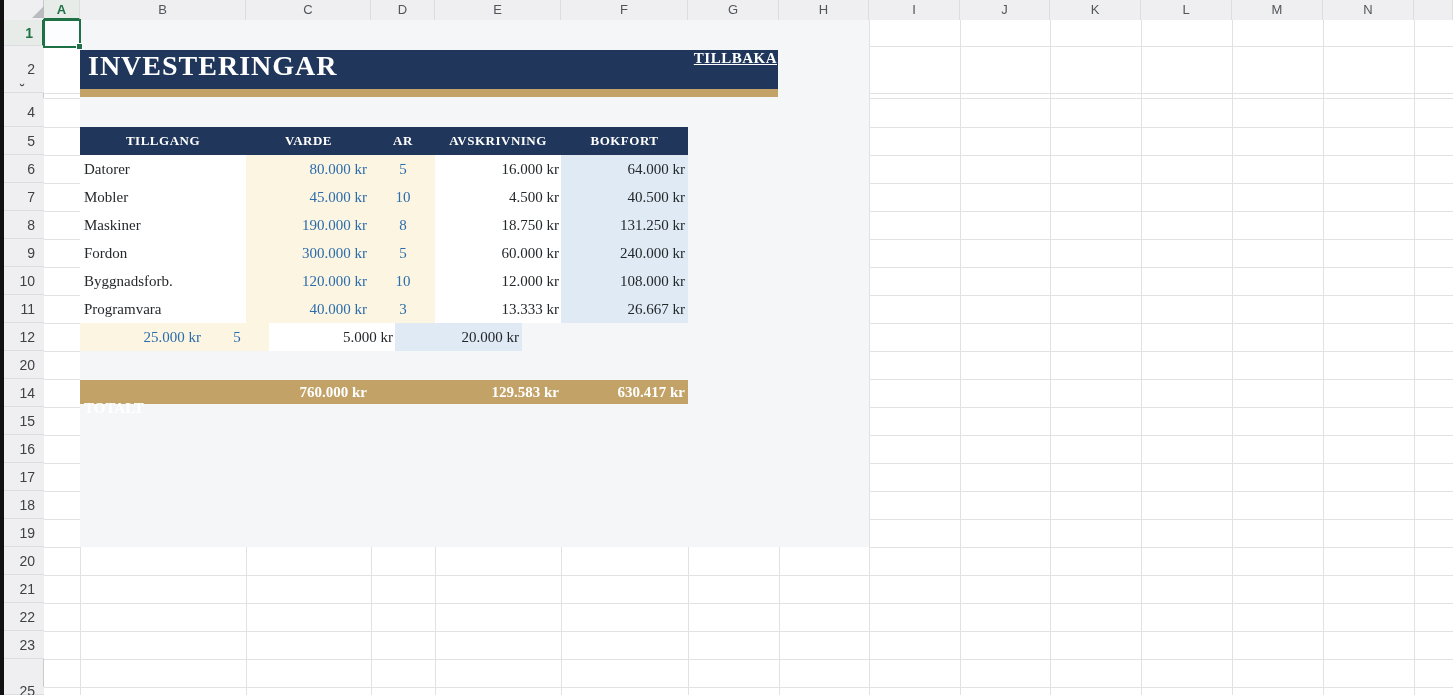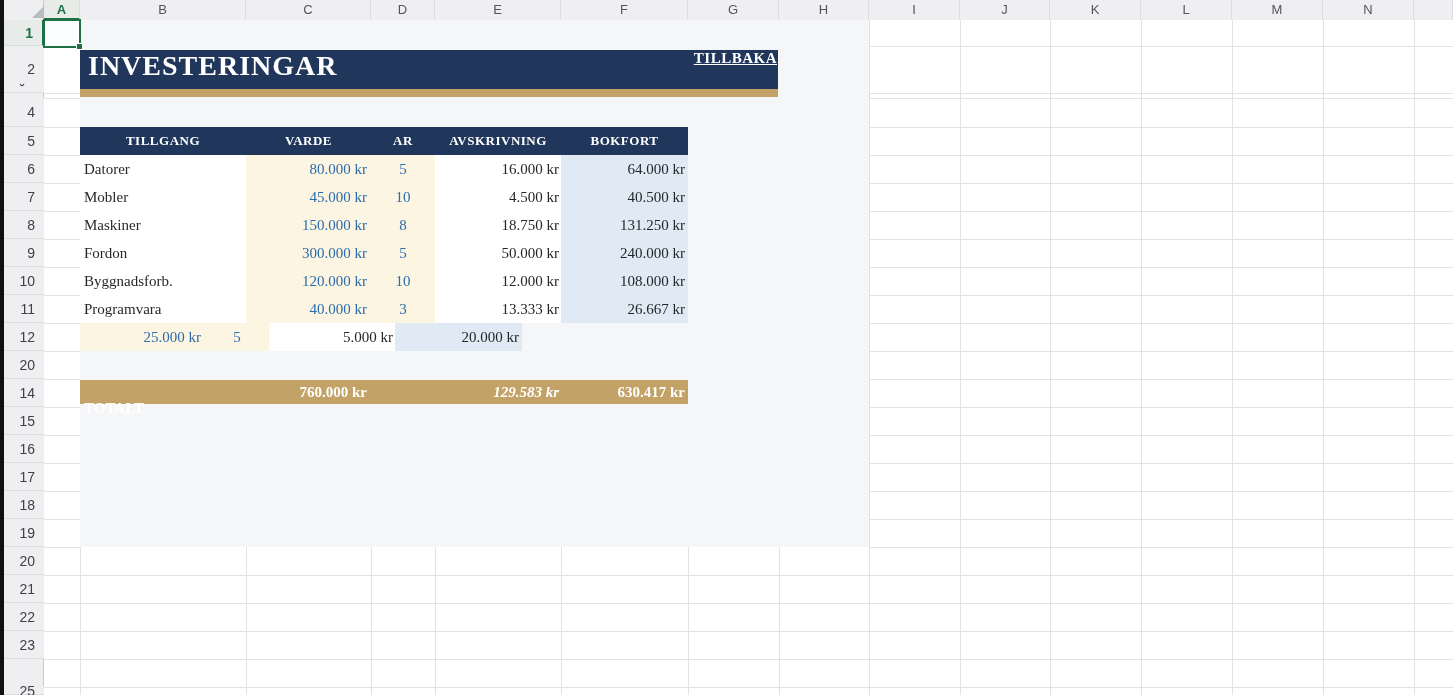--- a/index.html
+++ b/index.html
@@ -60,21 +60,21 @@
   .cell-avskr{background:#fff;color:#24272A;justify-content:flex-end;padding-right:2px;}
   .cell-bokf{background:var(--calcblue);color:#24272A;justify-content:flex-end;padding-right:3px;}
   
   #total-row{left:80px;top:380px;width:608px;height:24px;background:var(--gold);
     color:#fff;font-family:"Liberation Serif",serif;font-weight:bold;font-size:15px;
     display:flex;align-items:center;}
   #total-row > div{display:flex;align-items:center;height:100%;}
   .t-label{width:166px;padding-left:4px;margin-top:32px;}
   .t-varde{width:125px;justify-content:flex-end;padding-right:4px;}
   .t-ar{width:64px;}
-  .t-avskr{width:126px;justify-content:flex-end;padding-right:2px;font-style:italic;}
+  .t-avskr{width:126px;justify-content:flex-end;padding-right:2px;}
   .t-bokf{width:127px;justify-content:flex-end;padding-right:3px;}
   
   #selection-box{left:43px;top:19px;width:38px;height:29px;background:#FCFDFE;
     border:2px solid var(--green);z-index:5;}
   #fill-handle{right:-4px;bottom:-4px;width:7px;height:7px;background:var(--green);
     border:1px solid #fff;position:absolute;}
 </style>
 </head>
 <body>
 
@@ -226,30 +226,30 @@
         </div>
         <div class="trow drow">
           <div class="c-b cell-name">Mobler</div>
           <div class="c-c cell-varde">45.000 kr</div>
           <div class="c-d cell-ar">10</div>
           <div class="c-e cell-avskr">4.500 kr</div>
           <div class="c-f cell-bokf">40.500 kr</div>
         </div>
         <div class="trow drow">
           <div class="c-b cell-name">Maskiner</div>
-          <div class="c-c cell-varde">150.000 kr</div>
+          <div class="c-c cell-varde">190.000 kr</div>
           <div class="c-d cell-ar">8</div>
           <div class="c-e cell-avskr">18.750 kr</div>
           <div class="c-f cell-bokf">131.250 kr</div>
         </div>
         <div class="trow drow">
           <div class="c-b cell-name">Fordon</div>
           <div class="c-c cell-varde">300.000 kr</div>
           <div class="c-d cell-ar">5</div>
-          <div class="c-e cell-avskr">50.000 kr</div>
+          <div class="c-e cell-avskr">60.000 kr</div>
           <div class="c-f cell-bokf">240.000 kr</div>
         </div>
         <div class="trow drow">
           <div class="c-b cell-name">Byggnadsforb.</div>
           <div class="c-c cell-varde">120.000 kr</div>
           <div class="c-d cell-ar">10</div>
           <div class="c-e cell-avskr">12.000 kr</div>
           <div class="c-f cell-bokf">108.000 kr</div>
         </div>
         <div class="trow drow">

